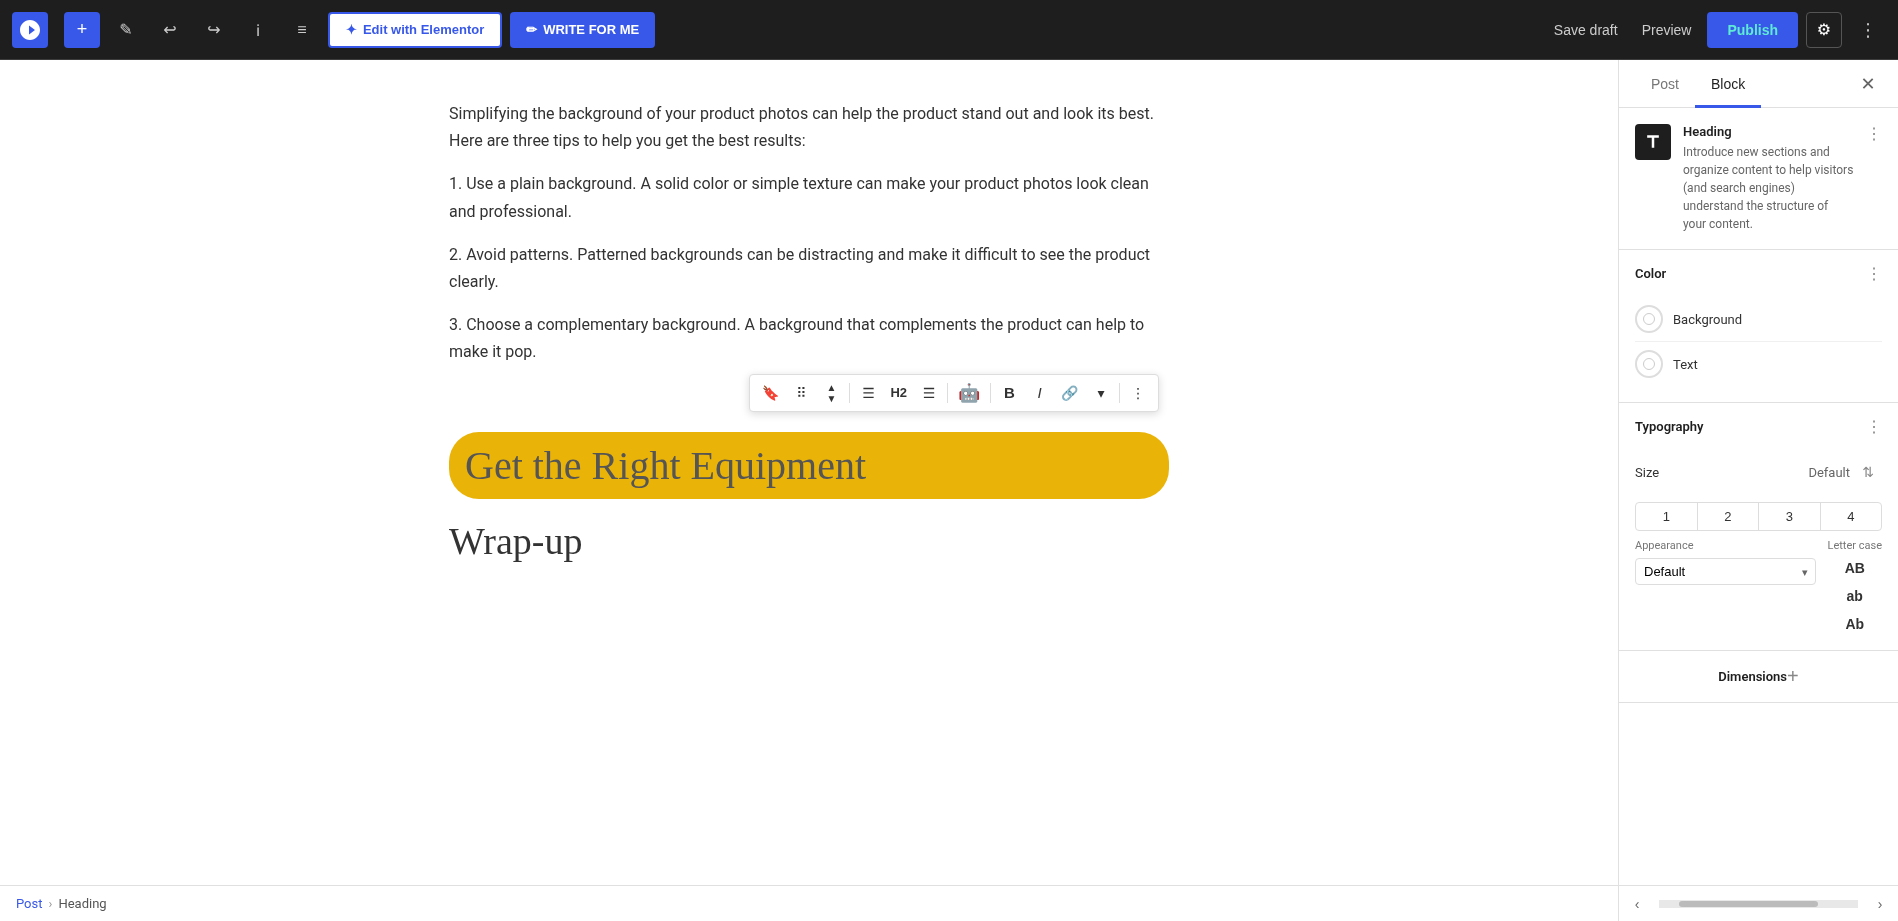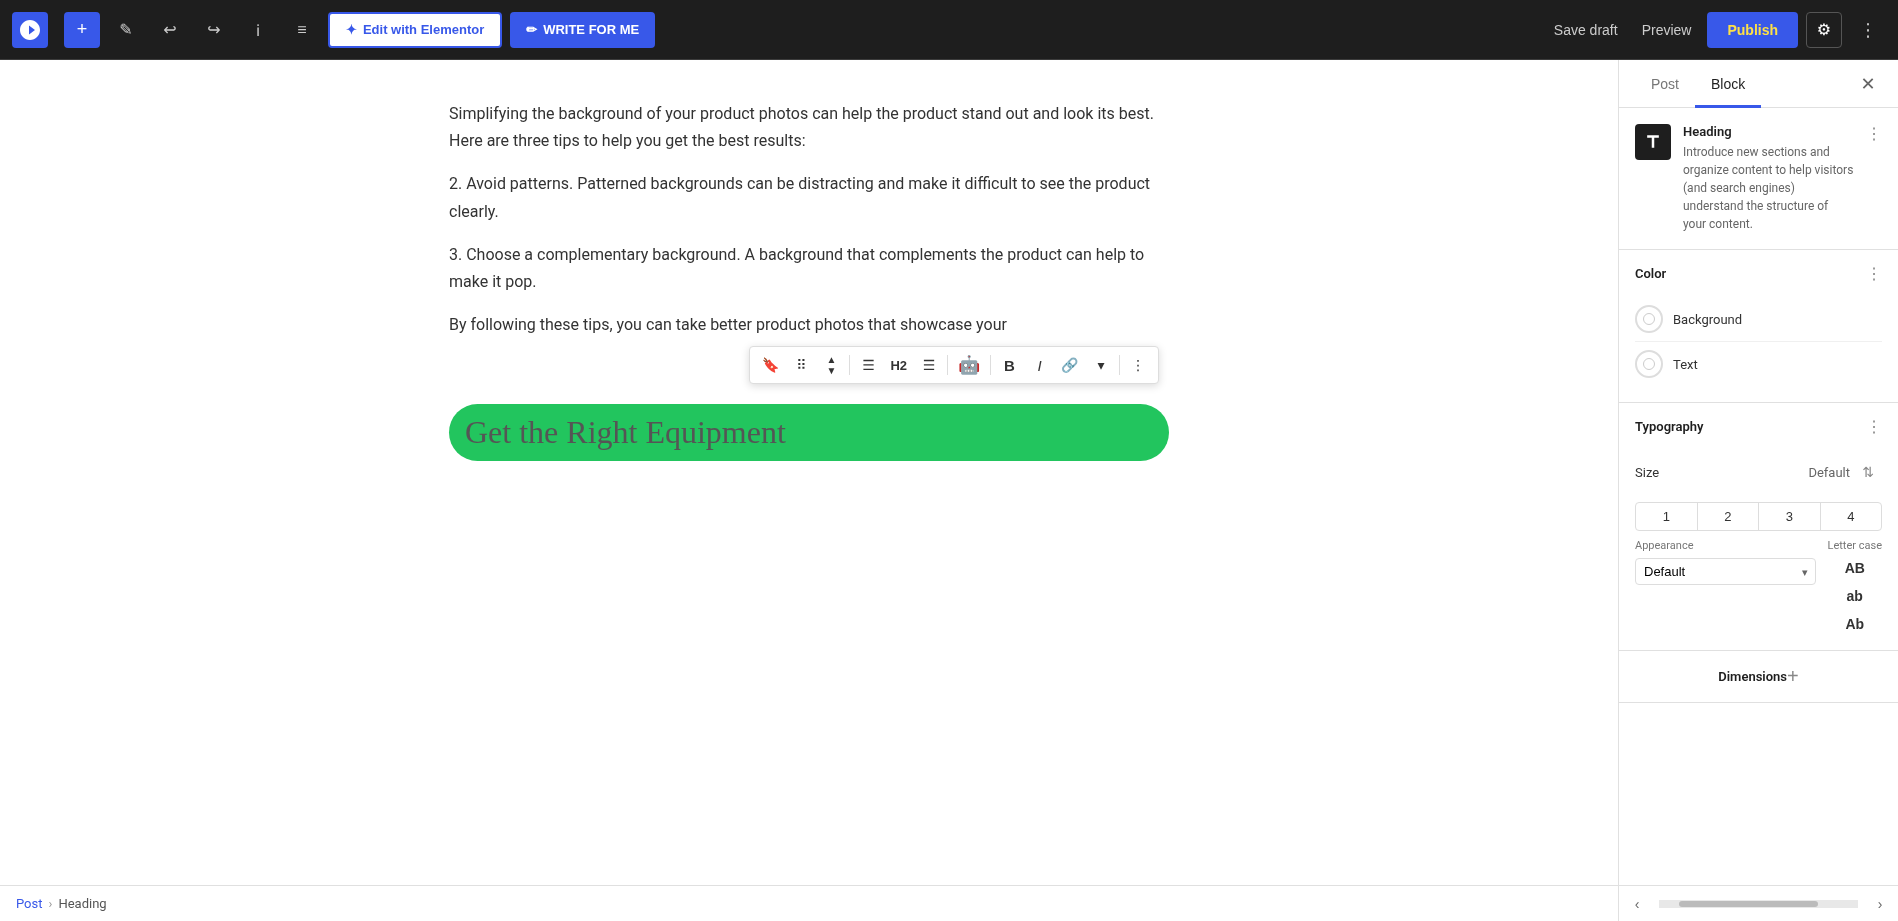--- a/index.html
+++ b/index.html
@@ -36,21 +36,21 @@
       border-radius: 4px; padding: 0 16px; height: 36px; cursor: pointer;
       font-size: 13px; font-weight: 600; display: flex; align-items: center; gap: 6px;
     }
     .save-draft-btn {
       background: none; border: none; color: #ccc; cursor: pointer; font-size: 14px; padding: 0 8px;
     }
     .preview-btn {
       background: none; border: none; color: #ccc; cursor: pointer; font-size: 14px; padding: 0 8px;
     }
     .publish-btn {
-      background: #3858e9; border: none; color: #fde047;
+      background: #3858e9; border: none; color: #5eead4;
       border-radius: 4px; padding: 0 20px; height: 36px; cursor: pointer;
       font-size: 14px; font-weight: 600;
     }
     .settings-btn {
       background: #1e1e1e; border: 1px solid #555; color: white;
       width: 36px; height: 36px; border-radius: 4px; cursor: pointer;
       display: flex; align-items: center; justify-content: center; font-size: 16px;
     }
     .more-btn {
       background: none; border: none; color: #ccc; cursor: pointer;
@@ -69,22 +69,22 @@
       display: flex; flex-direction: column;
     }
     .editor-content {
       max-width: 800px; margin: 0 auto; padding: 40px 40px 20px; flex: 1;
     }
     .editor-text {
       font-size: 16px; line-height: 1.7; color: #333; margin-bottom: 16px;
     }
     .editor-text p { margin-bottom: 16px; }
     .highlighted-heading {
-      background: #22c55e; padding: 10px 16px; margin: 20px 0 0;
-      font-size: 32px; font-family: Georgia, 'Times New Roman', serif;
+      background: #eab308; padding: 10px 16px; margin: 20px 0 0;
+      font-size: 40px; font-family: Georgia, 'Times New Roman', serif;
       color: #555; font-weight: 300; display: block; border-radius: 30px;
     }
     .wrap-up-heading {
       font-family: Georgia, 'Times New Roman', serif;
       font-size: 38px; font-weight: 400; color: #333;
       margin-top: 20px; margin-bottom: 20px;
     }
 
     
     .floating-toolbar {
@@ -277,23 +277,23 @@
   <button class="settings-btn">⚙</button>
   <button class="more-btn">⋮</button>
 </div>
 
 <div class="main-layout">
 
   <div class="editor-area">
     <div class="editor-content">
       <div class="editor-text">
         <p>Simplifying the background of your product photos can help the product stand out and look its best. Here are three tips to help you get the best results:</p>
+        <p>1. Use a plain background. A solid color or simple texture can make your product photos look clean and professional.</p>
         <p>2. Avoid patterns. Patterned backgrounds can be distracting and make it difficult to see the product clearly.</p>
         <p>3. Choose a complementary background. A background that complements the product can help to make it pop.</p>
-        <p>By following these tips, you can take better product photos that showcase your</p>
       </div>
 
       <div class="floating-toolbar">
         <button class="tb-btn">🔖</button>
         <button class="tb-btn">⠿</button>
         <button class="tb-btn" style="display:flex;flex-direction:column;gap:0;font-size:10px;">
           <span>▲</span>
             <span>▼</span>
         </button>
         <div class="tb-sep"></div>
@@ -310,20 +310,21 @@
         <button class="tb-btn tb-bold">B</button>
         <button class="tb-btn tb-italic">I</button>
         <button class="tb-btn">🔗</button>
         <button class="tb-btn">▾</button>
         <div class="tb-sep"></div>
         <button class="tb-btn">⋮</button>
       </div>
 
       <span class="highlighted-heading">Get the Right Equipment</span>
 
+      <h2 class="wrap-up-heading">Wrap-up</h2>
     </div>
 
     <div class="breadcrumb-bar">
       <a class="breadcrumb-link">Post</a>
       <span class="breadcrumb-sep">›</span>
       <span>Heading</span>
     </div>
   </div>
 
   <div class="right-sidebar">

